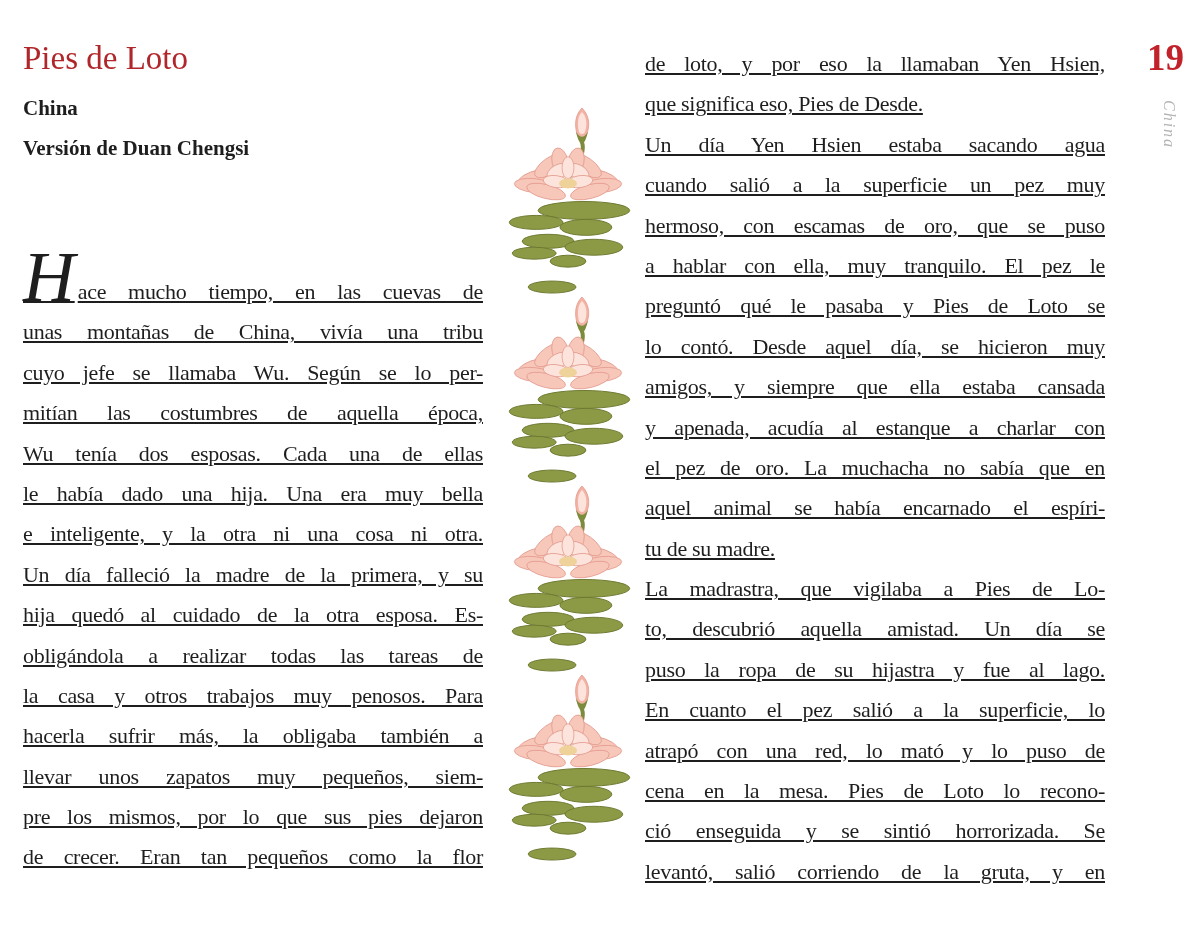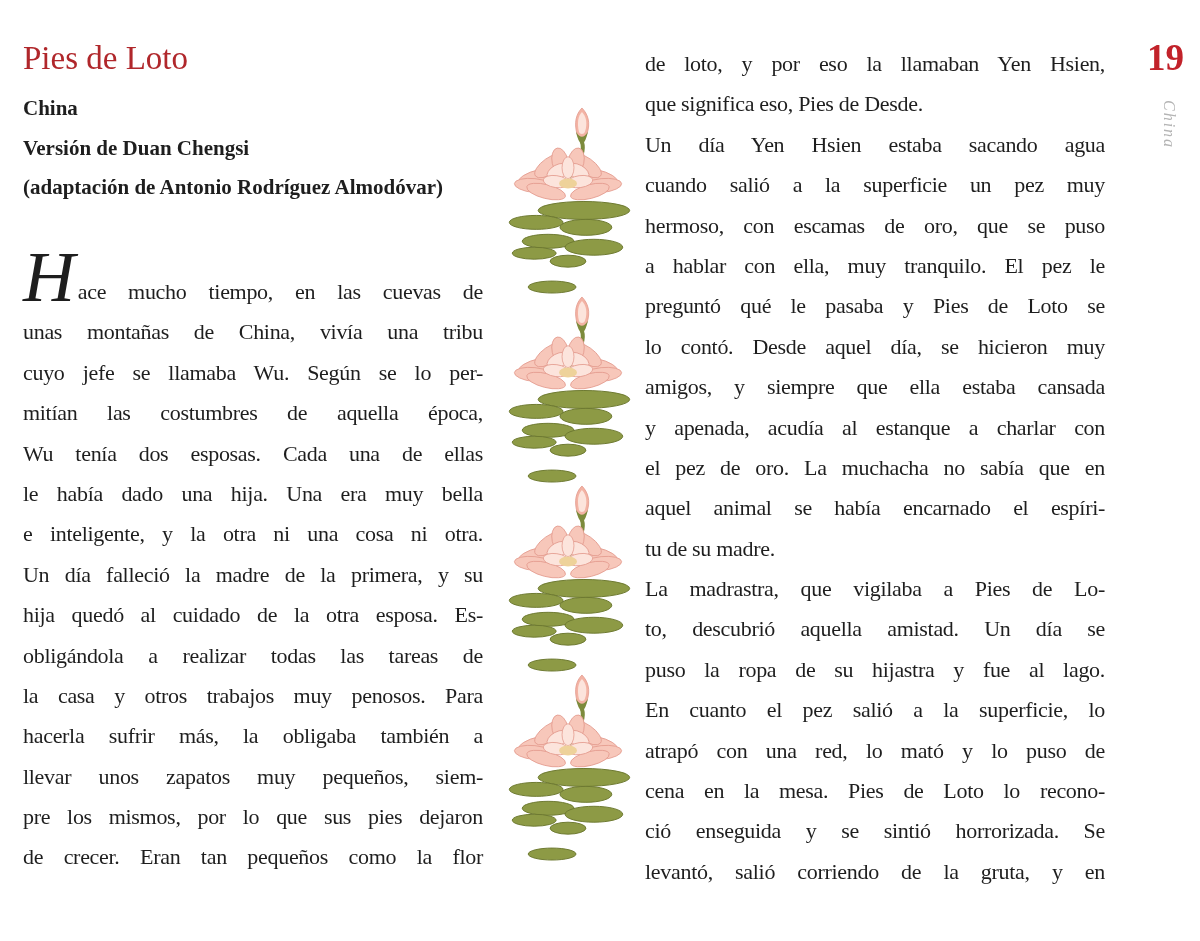--- a/index.html
+++ b/index.html
@@ -16,21 +16,21 @@
     color:#b0272b; letter-spacing:0;
   }
   .meta-block { margin-top:13px; }
   .meta { font-size:21px; font-weight:bold; line-height:39.5px; color:#1e1e1e; }
   .col { position:absolute; width:460px; }
   .col-left  { left:23px;  top:272px; }
   .col-right { left:645px; top:44px;  }
   .line {
     height:40.4px; line-height:40.4px;
     font-size:22px; letter-spacing:-0.3px;
-    text-align:left; overflow:visible;
+    text-align:left; overflow:visible;text-decoration:underline;
   }
   .line.j { text-align:justify; text-align-last:justify; }
   .initial {
     font-style:italic; font-size:72px; line-height:0;
     padding-right:3px; position:relative; top:2px;
   }
   .lotus-strip { position:absolute; left:506px; top:106px; width:128px; }
   .lotus-strip svg { display:block; }
   .folio {
     position:absolute; left:1147px; top:38px;
@@ -45,21 +45,20 @@
 </head>
 <body>
 
 <div class="page">
 
   <div class="header">
     <h1 class="title">Pies de Loto</h1>
     <div class="meta-block">
       <div class="meta">China</div>
       <div class="meta">Versión de Duan Chengsi</div>
-      <div class="meta">(adaptación de Antonio Rodríguez Almodóvar)</div>
     </div>
   </div>
 
   <div class="col col-left" id="left-col">
       <div class="line j"><span class="initial">H</span>ace mucho tiempo, en las cuevas de</div>
       <div class="line j">unas montañas de China, vivía una tribu</div>
       <div class="line j">cuyo jefe se llamaba Wu. Según se lo per-</div>
       <div class="line j">mitían las costumbres de aquella época,</div>
       <div class="line j">Wu tenía dos esposas. Cada una de ellas</div>
       <div class="line j">le había dado una hija. Una era muy bella</div>

